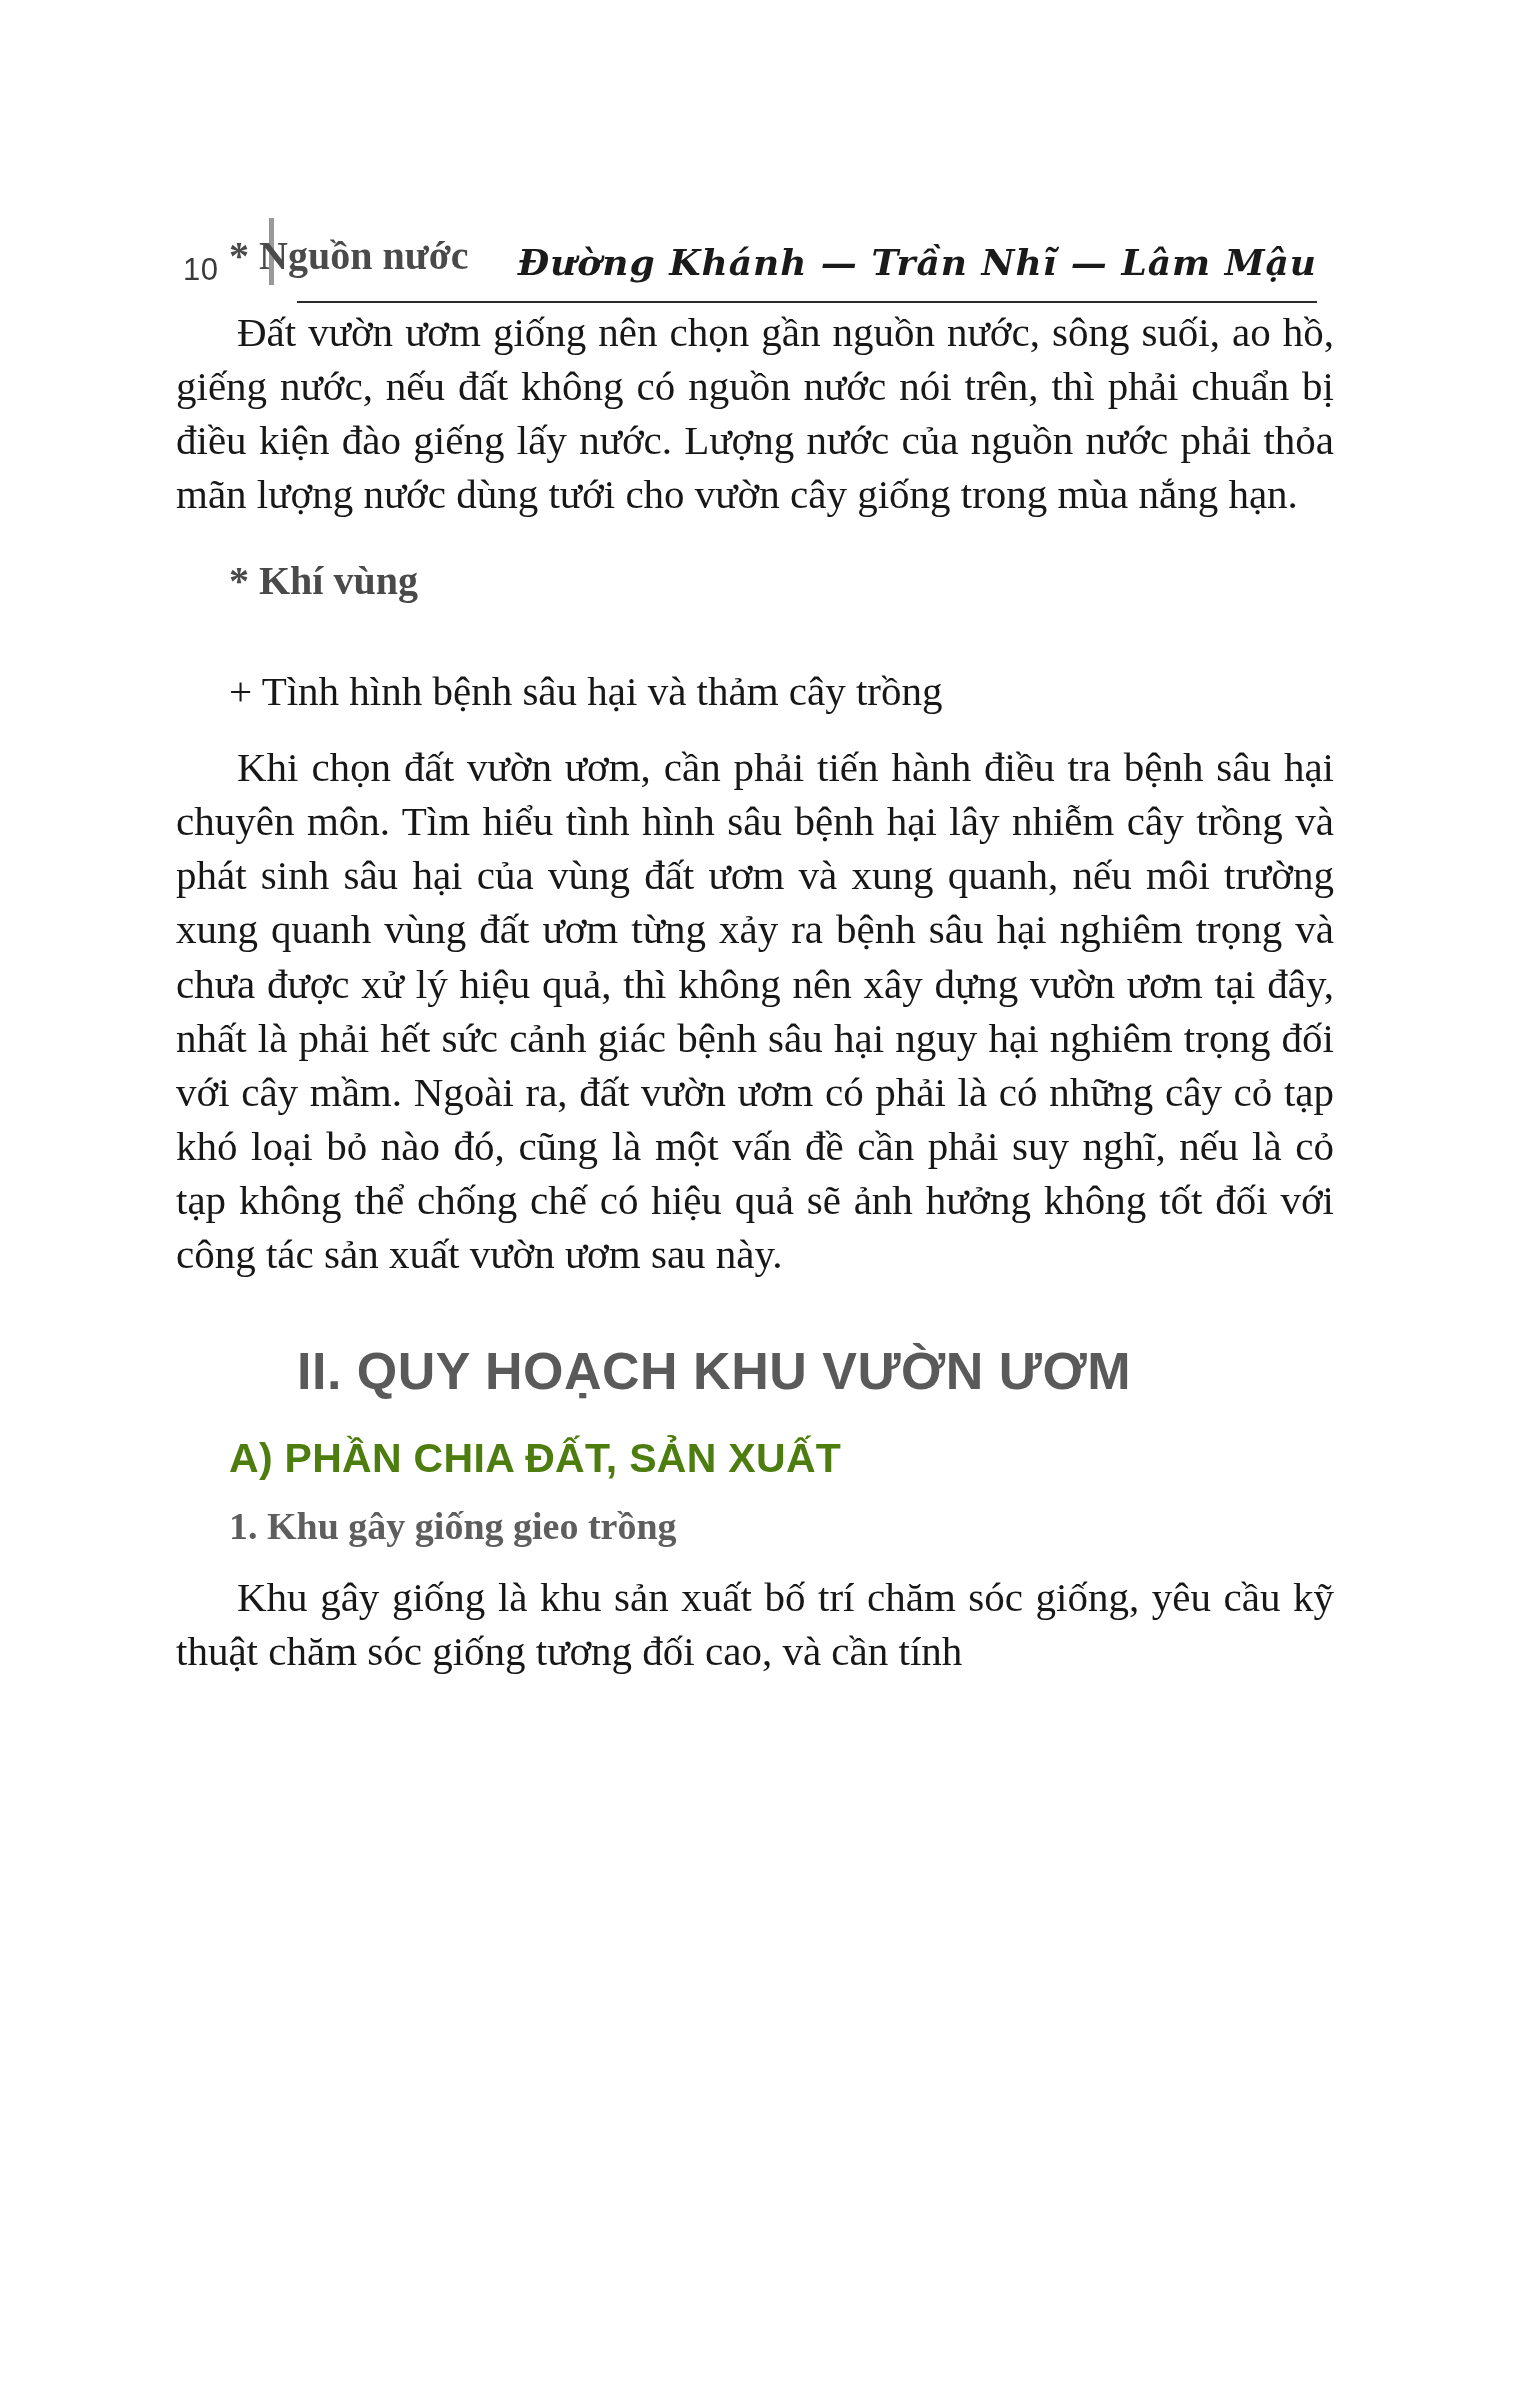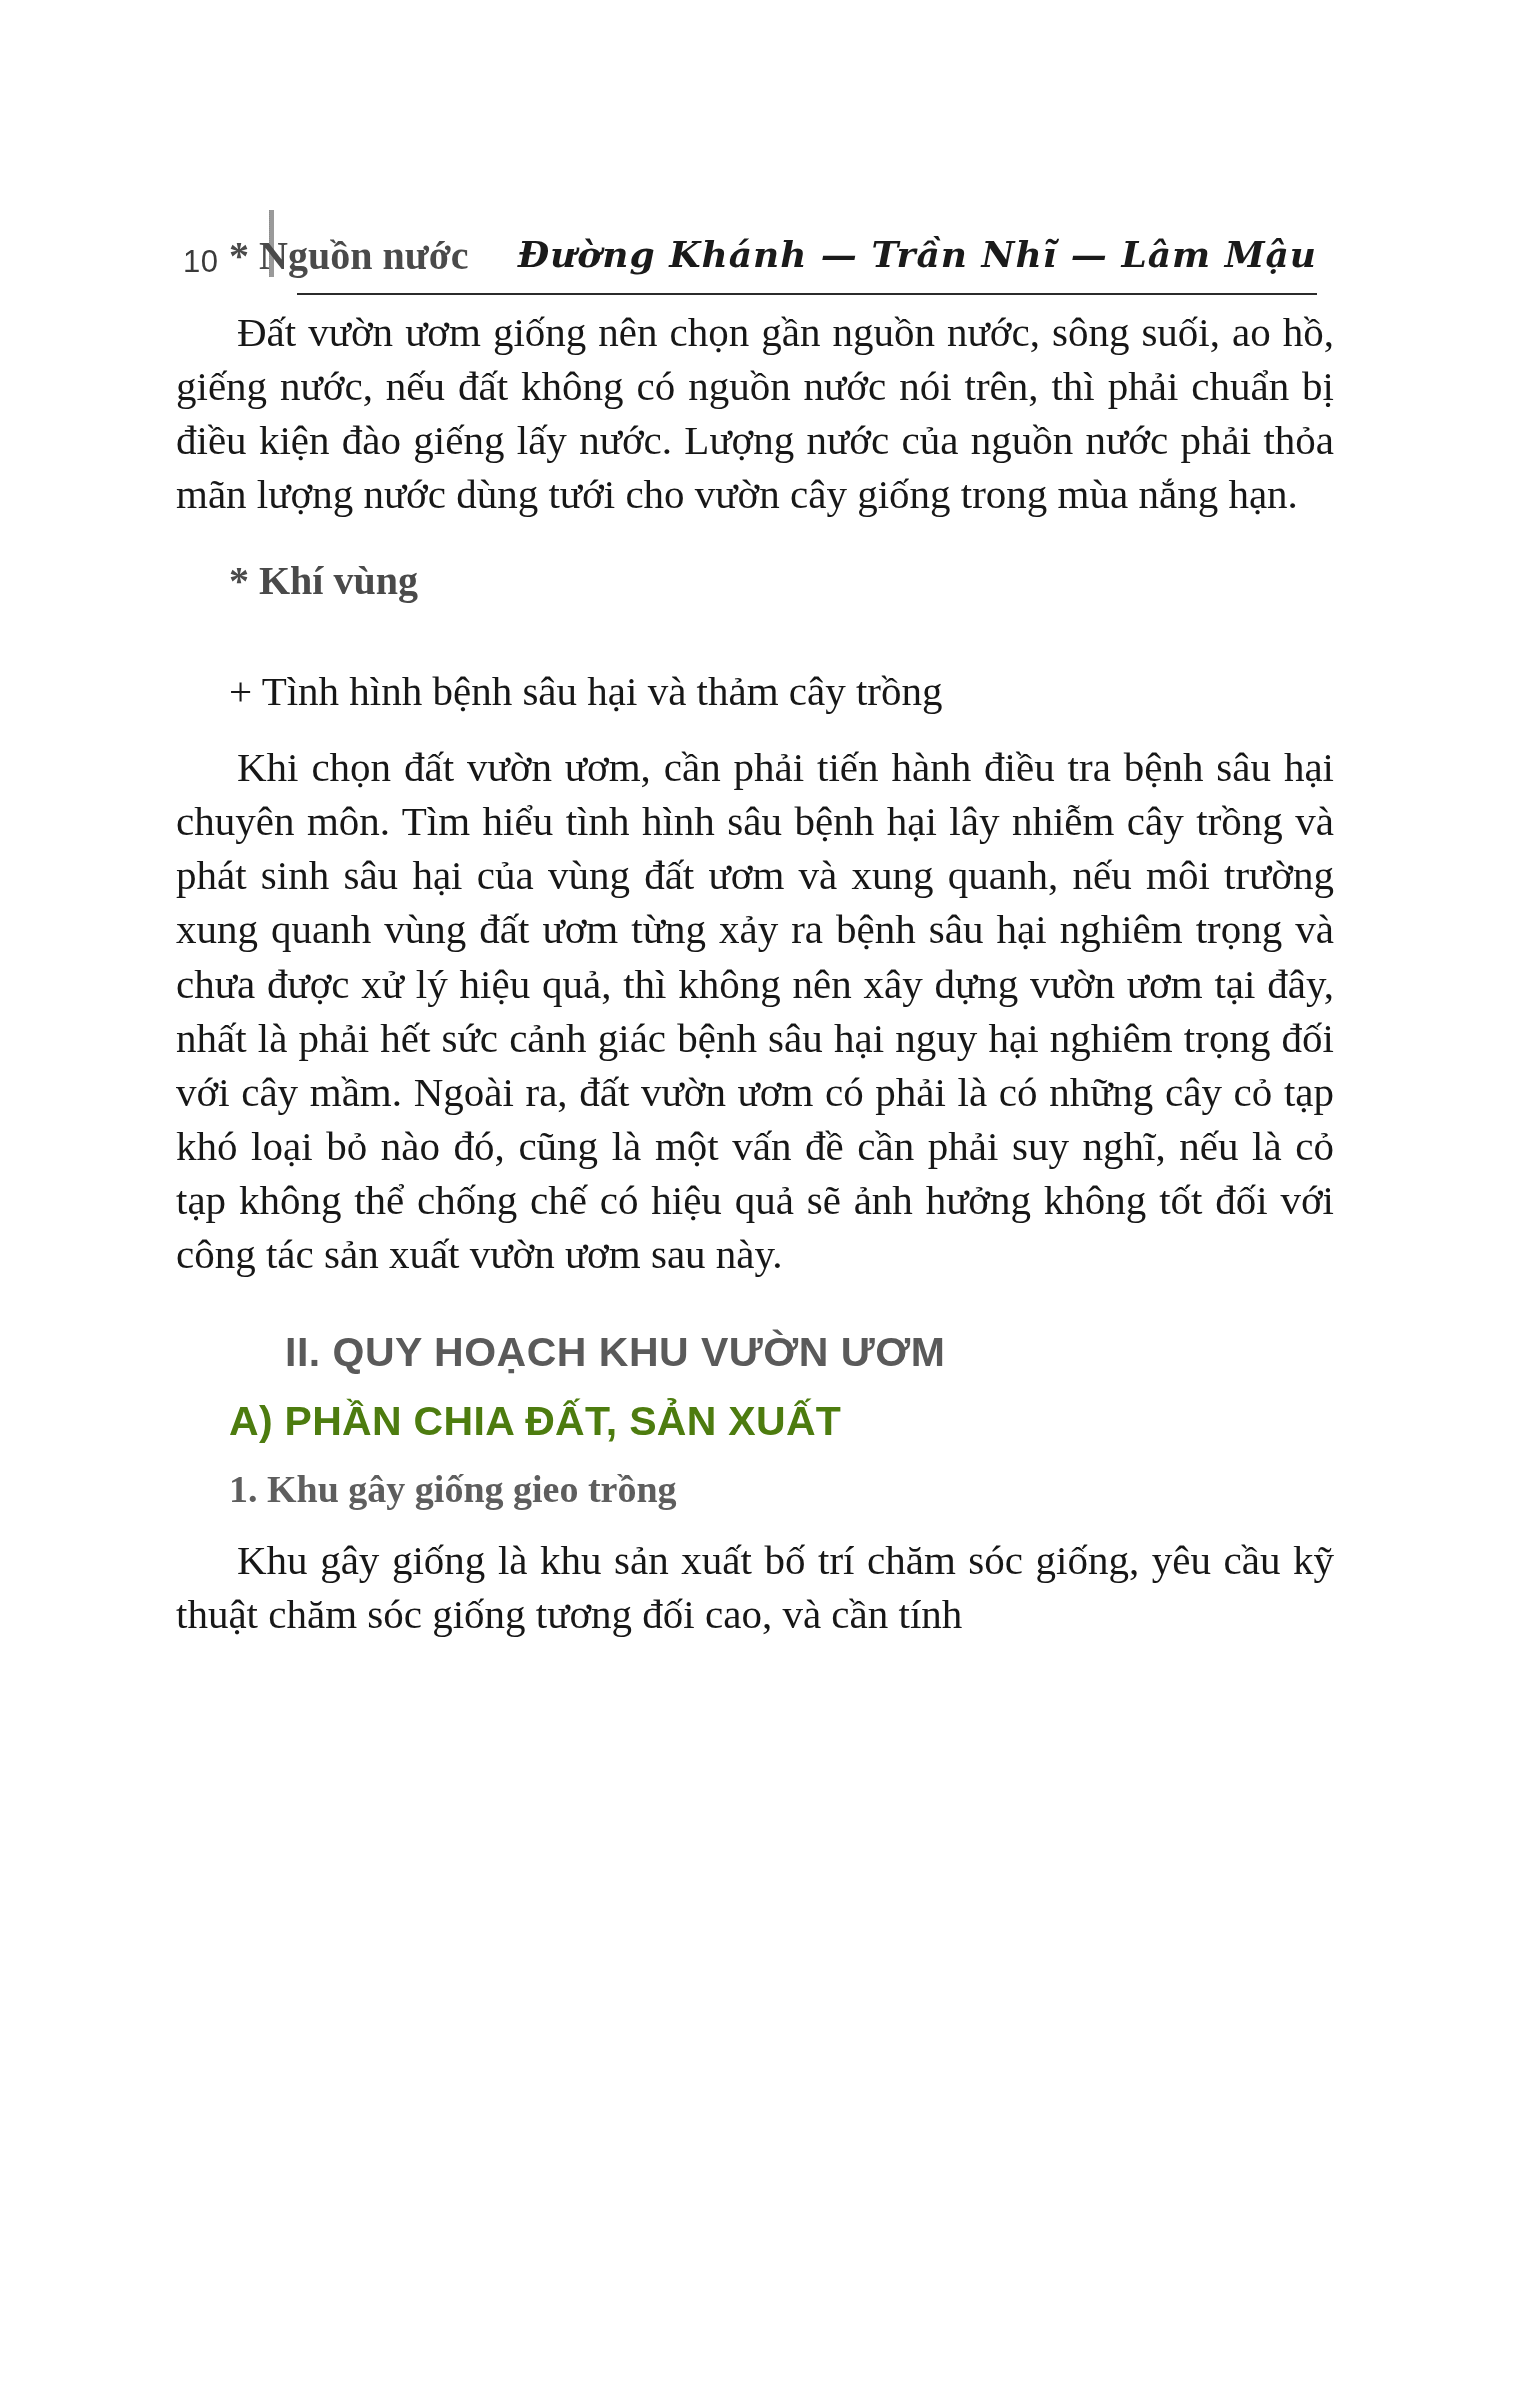--- a/index.html
+++ b/index.html
@@ -19,21 +19,21 @@
     width: 1520px;
     height: 2397px;
     box-sizing: border-box;
     padding: 0;
   }
 
   
   .header {
     position: absolute;
     left: 0;
-    top: 109px;
+    top: 117px;
     width: 1280px;
     height: 69px;
     display: flex;
     align-items: center;
   }
   .header-page-number {
     position: absolute;
     left: 183px;
     top: 135px;
     font-family: "Liberation Sans", sans-serif;
@@ -100,25 +100,25 @@
   }
   p.plus {
     text-indent: 0;
     padding-left: 53px;
   }
   .gap-sm { height: 22px; }
   .gap-md { height: 34px; }
   .gap-lg { height: 48px; }
 
   h2.section {
-    margin: 0;
+    margin: 12px;
     padding-left: 109px;
     font-family: "Liberation Sans", sans-serif;
     font-weight: bold;
-    font-size: 41px;
+    font-size: 52px;
     letter-spacing: 0.5px;
     color: #5a5a5a;
     text-align: left;
   }
   h3.subsection {
     margin: 0;
     padding-left: 53px;
     font-family: "Liberation Sans", sans-serif;
     font-weight: bold;
     font-size: 41px;

